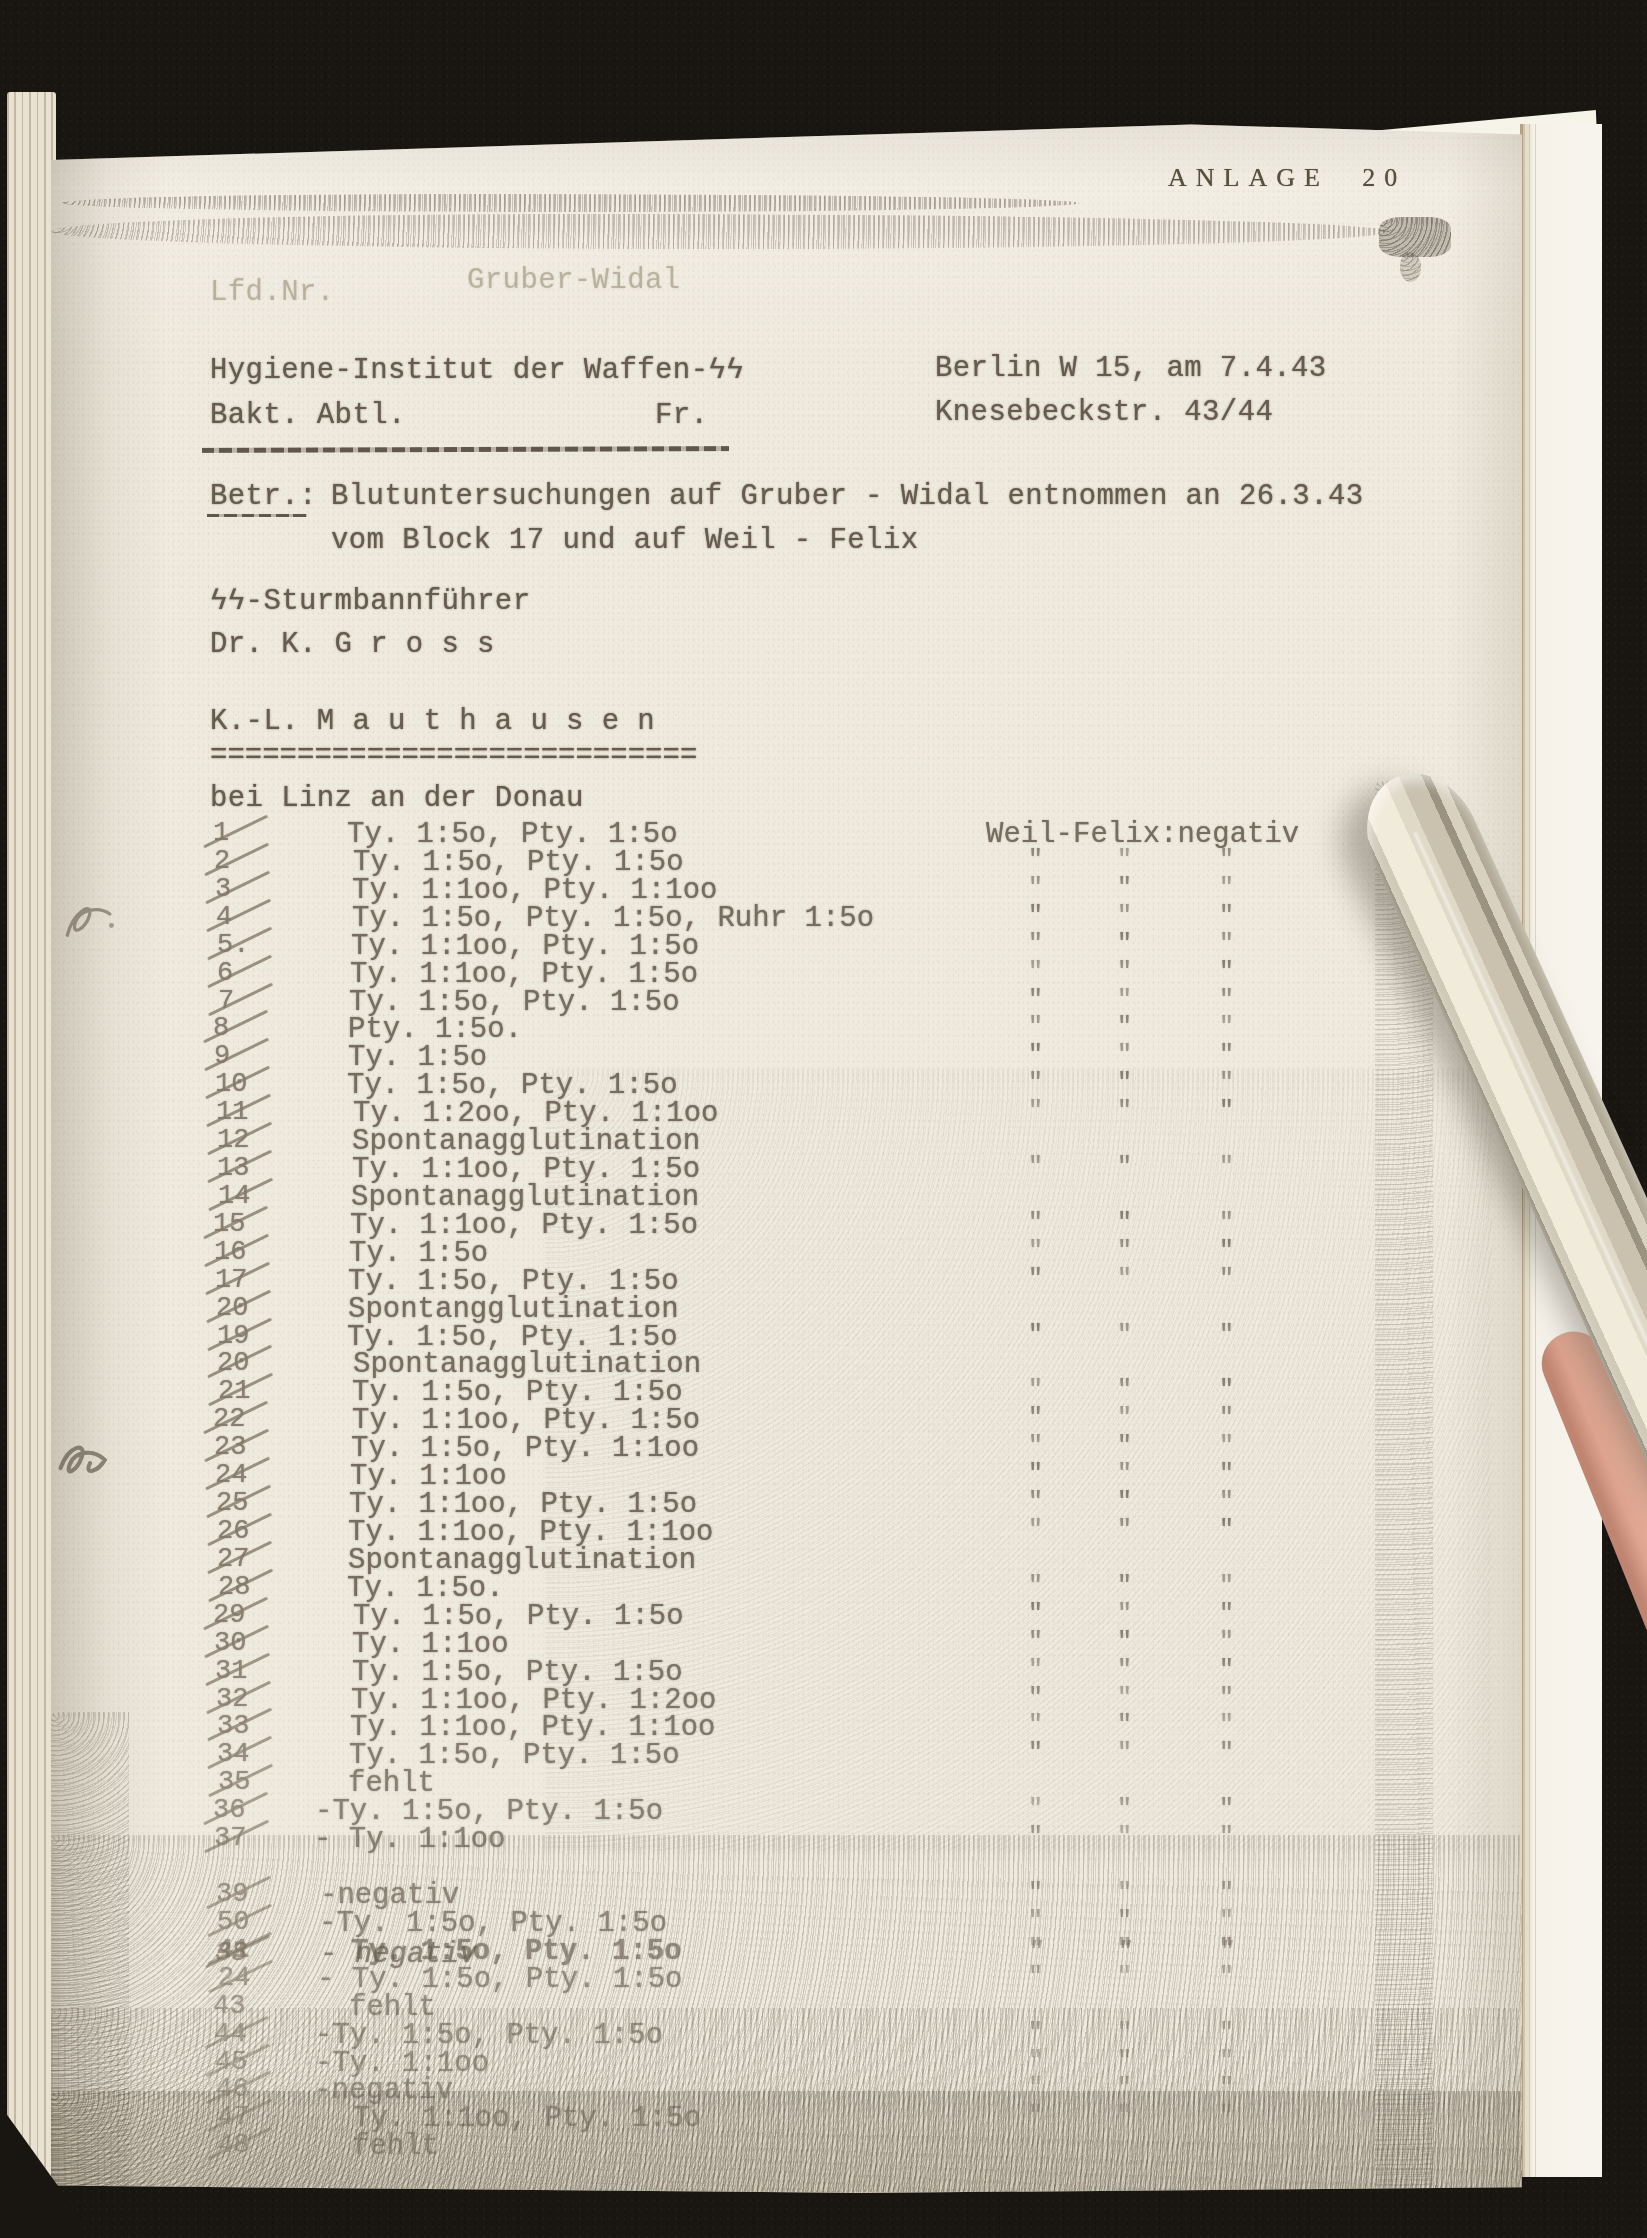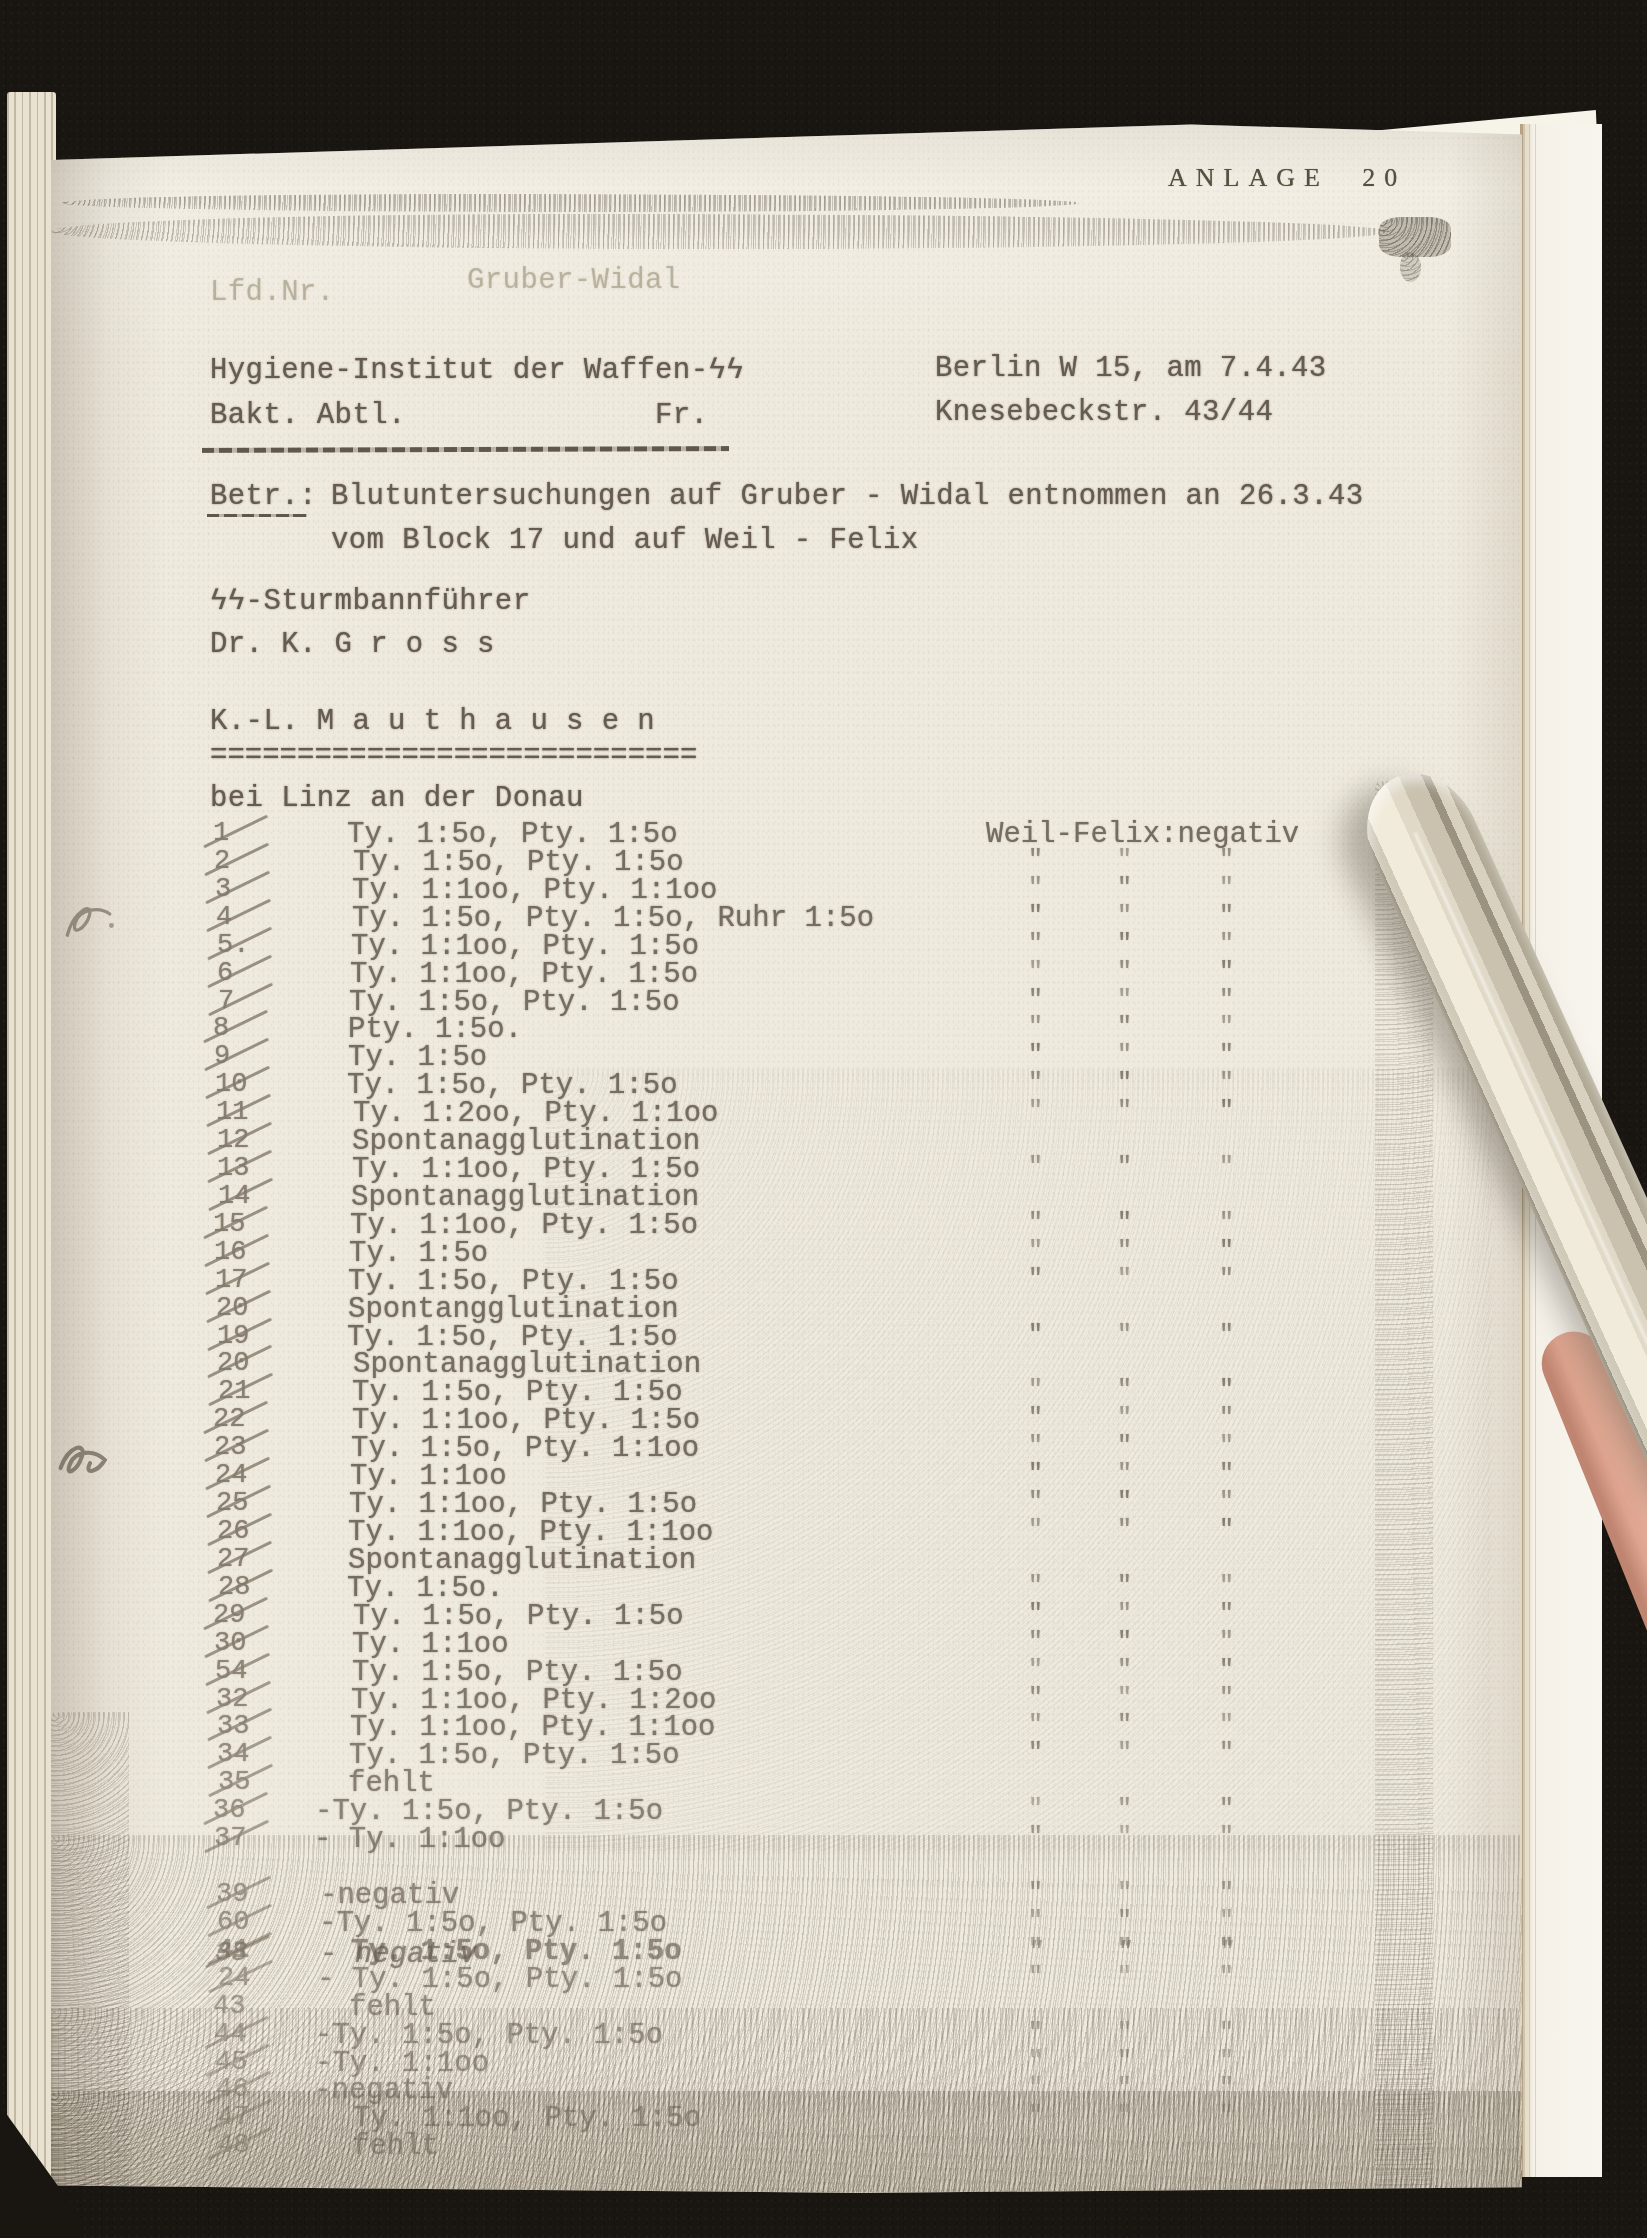--- a/index.html
+++ b/index.html
@@ -327,21 +327,21 @@
           <span class="ditto d2" style="opacity: 0.86;">"</span>
         </div>
         <div class="row" style="top: 1506px; opacity: 0.85;">
           <span class="row-no struck" style="left: 163px;">30</span>
           <span class="row-finding" style="left: 301px;">Ty. 1:1oo</span>
           <span class="ditto d0" style="opacity: 0.79;">"</span>
           <span class="ditto d1" style="opacity: 0.93;">"</span>
           <span class="ditto d2" style="opacity: 0.72;">"</span>
         </div>
         <div class="row" style="top: 1534px; opacity: 0.83;">
-          <span class="row-no struck" style="left: 164px;">54</span>
+          <span class="row-no struck" style="left: 164px;">31</span>
           <span class="row-finding" style="left: 301px;">Ty. 1:5o, Pty. 1:5o</span>
           <span class="ditto d0" style="opacity: 0.65;">"</span>
           <span class="ditto d1" style="opacity: 0.79;">"</span>
           <span class="ditto d2" style="opacity: 0.93;">"</span>
         </div>
         <div class="row" style="top: 1562px; opacity: 0.81;">
           <span class="row-no struck" style="left: 165px;">32</span>
           <span class="row-finding" style="left: 300px;">Ty. 1:1oo, Pty. 1:2oo</span>
           <span class="ditto d0" style="opacity: 0.86;">"</span>
           <span class="ditto d1" style="opacity: 0.65;">"</span>
@@ -387,21 +387,21 @@
           <span class="ditto d2" style="opacity: 0.65;">"</span>
         </div>
         <div class="row" style="top: 1757px; opacity: 0.69;">
           <span class="row-no struck" style="left: 165px;">39</span>
           <span class="row-finding" style="left: 269px;">-negativ</span>
           <span class="ditto d0" style="opacity: 0.93;">"</span>
           <span class="ditto d1" style="opacity: 0.72;">"</span>
           <span class="ditto d2" style="opacity: 0.86;">"</span>
         </div>
         <div class="row" style="top: 1785px; opacity: 0.68;">
-          <span class="row-no struck" style="left: 166px;">60</span>
+          <span class="row-no struck" style="left: 166px;">50</span>
           <span class="row-finding" style="left: 268px;">-Ty. 1:5o, Pty. 1:5o</span>
           <span class="ditto d0" style="opacity: 0.79;">"</span>
           <span class="ditto d1" style="opacity: 0.93;">"</span>
           <span class="ditto d2" style="opacity: 0.72;">"</span>
         </div>
         <div class="row" style="top: 1813px; opacity: 0.66; font-weight: bold;">
           <span class="row-no struck" style="left: 166px;">41</span>
           <span class="row-finding" style="left: 300px;">Ty. 1:5o, Pty. 1:5o</span>
           <span class="ditto d0" style="opacity: 0.65;">"</span>
           <span class="ditto d1" style="opacity: 0.79;">"</span>

